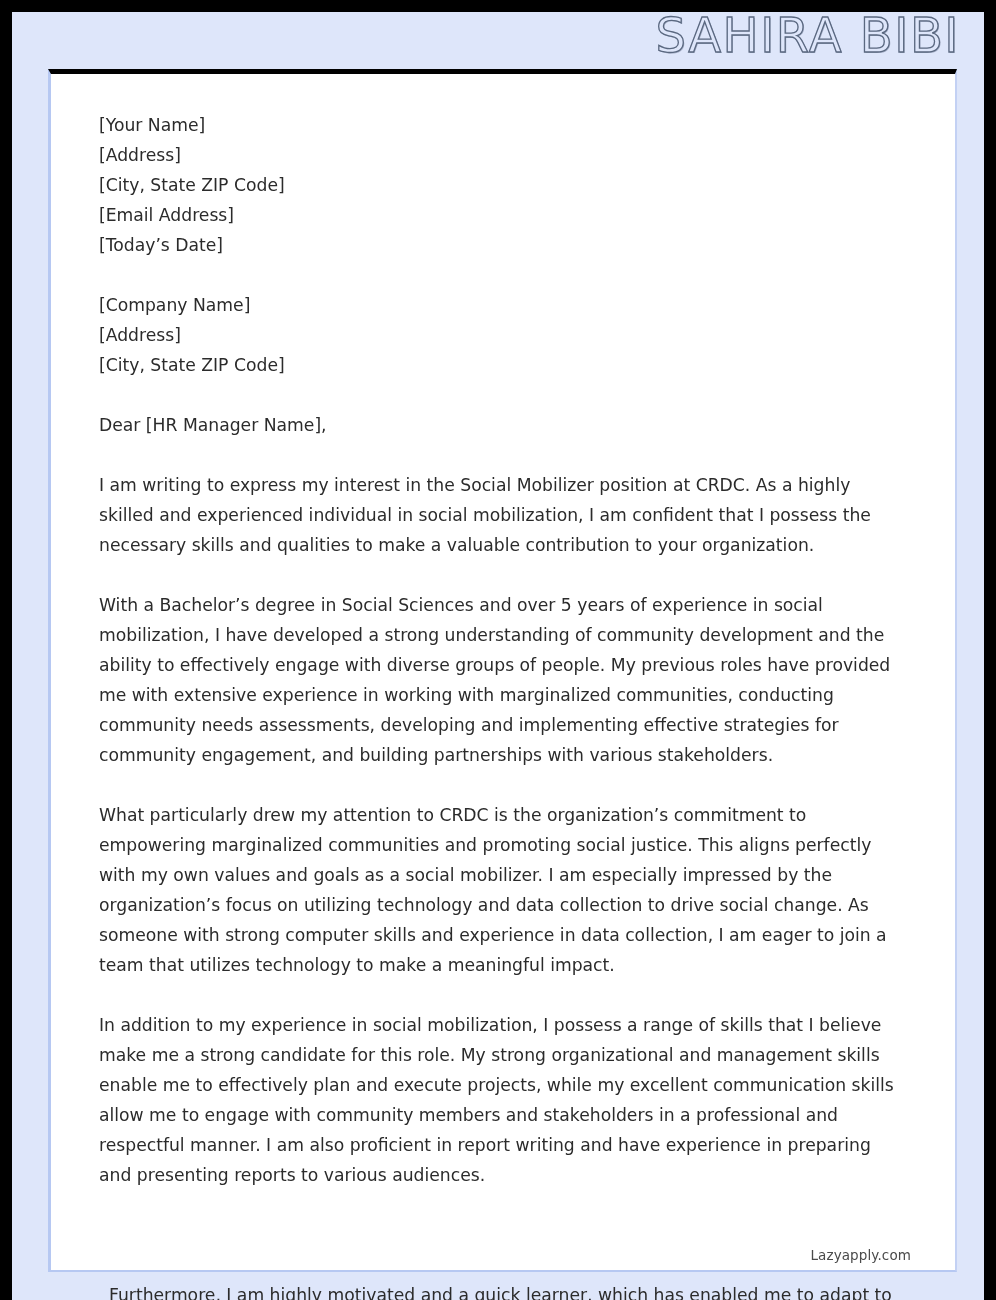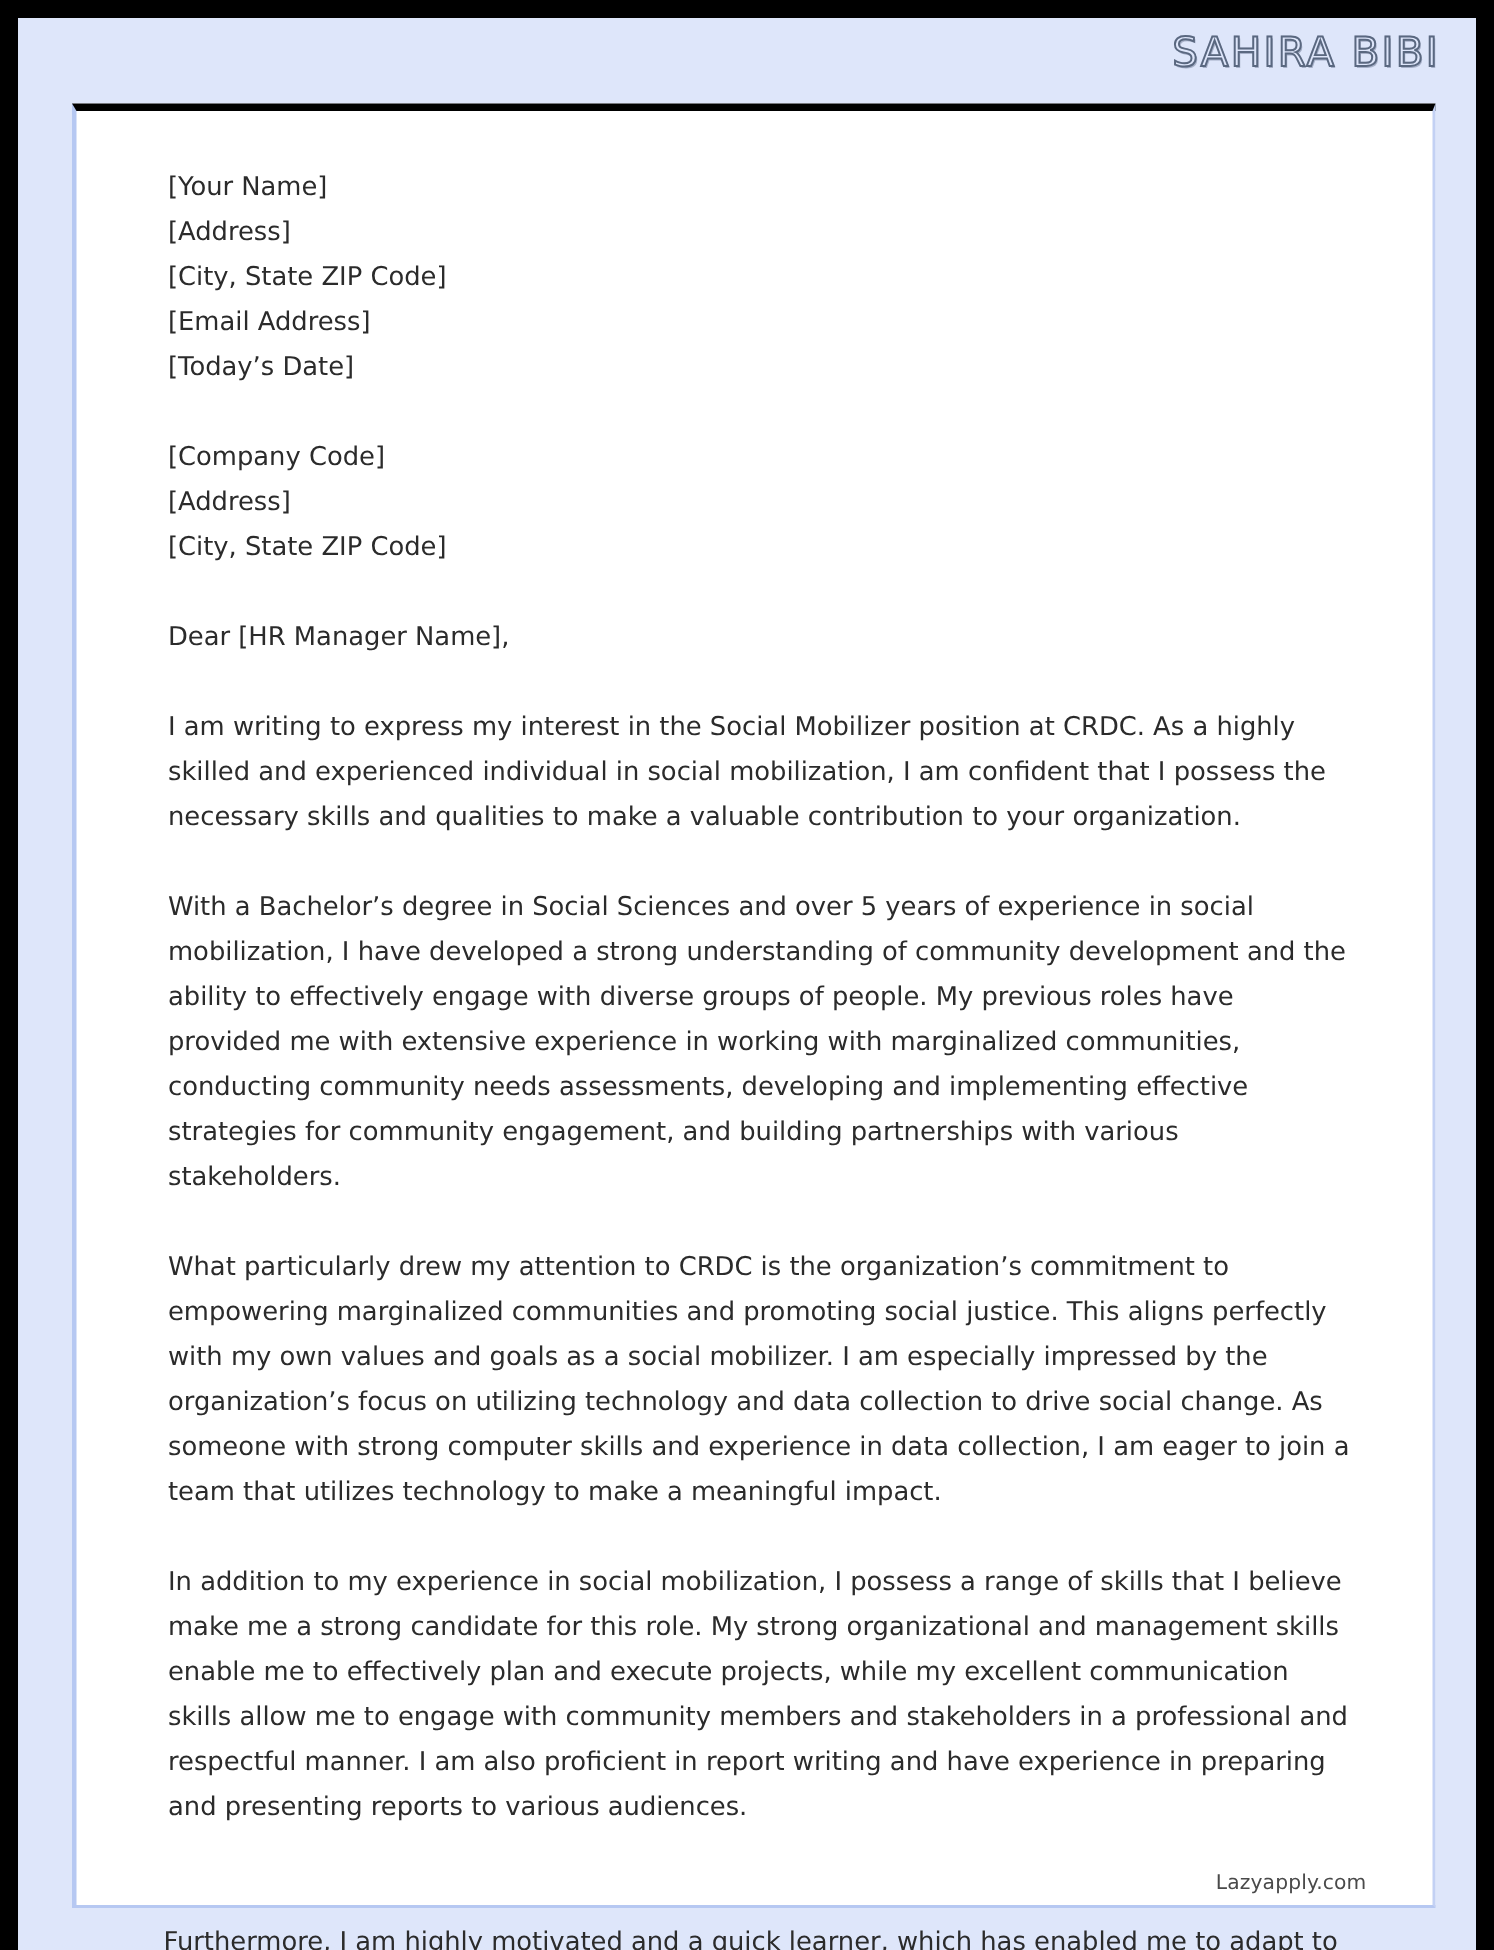--- a/index.html
+++ b/index.html
@@ -41,21 +41,21 @@
     left: 0;
     width: 972px;
     height: 46px;
     display: flex;
     align-items: center;
     justify-content: flex-end;
     padding-right: 24px;
   }
   .applicant-name {
     font-family: "DejaVu Sans", "Liberation Sans", sans-serif;
-    font-size: 27px;
+    font-size: 48px;
     font-weight: 400;
     letter-spacing: 1.5px;
     line-height: 1;
     color: #dee6fa;
     -webkit-text-stroke: 1.3px #5a6880;
     text-shadow:
       1px 1px 0 rgba(120,132,158,0.55),
       -0.5px -0.5px 0 rgba(160,170,195,0.4);
     white-space: nowrap;
   }
@@ -69,21 +69,21 @@
     height: 1203px;
     background: #ffffff;
     border-top: 5px solid #000000;
     border-left: 3px solid #b6c8f2;
     border-right: 2px solid #c3d1f4;
     border-bottom: 2px solid #b6c8f2;
     overflow: hidden;
   }
 
   .letter-inner {
-    padding: 36px 52px 0 61px;
+    padding: 36px 52px 0 48px;
     position: relative;
     height: 100%;
   }
 
   .letter-text {
     font-family: "DejaVu Sans", "Liberation Sans", sans-serif;
     font-size: 17.2px;
     line-height: 30px;
     color: #2b2b2b;
     font-weight: 400;
@@ -147,21 +147,21 @@
 
         <div class="addr-block">
           <span class="addr-line">[Your Name]</span>
           <span class="addr-line">[Address]</span>
           <span class="addr-line">[City, State ZIP Code]</span>
           <span class="addr-line">[Email Address]</span>
           <span class="addr-line">[Today’s Date]</span>
         </div>
 
         <div class="addr-block">
-          <span class="addr-line">[Company Code]</span>
+          <span class="addr-line">[Company Name]</span>
           <span class="addr-line">[Address]</span>
           <span class="addr-line">[City, State ZIP Code]</span>
         </div>
 
         <div class="salutation">Dear [HR Manager Name],</div>
 
         <p class="body-para">I am writing to express my interest in the Social Mobilizer position at CRDC. As a highly skilled and experienced individual in social mobilization, I am confident that I possess the necessary skills and qualities to make a valuable contribution to your organization.</p>
         <p class="body-para">With a Bachelor’s degree in Social Sciences and over 5 years of experience in social mobilization, I have developed a strong understanding of community development and the ability to effectively engage with diverse groups of people. My previous roles have provided me with extensive experience in working with marginalized communities, conducting community needs assessments, developing and implementing effective strategies for community engagement, and building partnerships with various stakeholders.</p>
         <p class="body-para">What particularly drew my attention to CRDC is the organization’s commitment to empowering marginalized communities and promoting social justice. This aligns perfectly with my own values and goals as a social mobilizer. I am especially impressed by the organization’s focus on utilizing technology and data collection to drive social change. As someone with strong computer skills and experience in data collection, I am eager to join a team that utilizes technology to make a meaningful impact.</p>
         <p class="body-para">In addition to my experience in social mobilization, I possess a range of skills that I believe make me a strong candidate for this role. My strong organizational and management skills enable me to effectively plan and execute projects, while my excellent communication skills allow me to engage with community members and stakeholders in a professional and respectful manner. I am also proficient in report writing and have experience in preparing and presenting reports to various audiences.</p>

